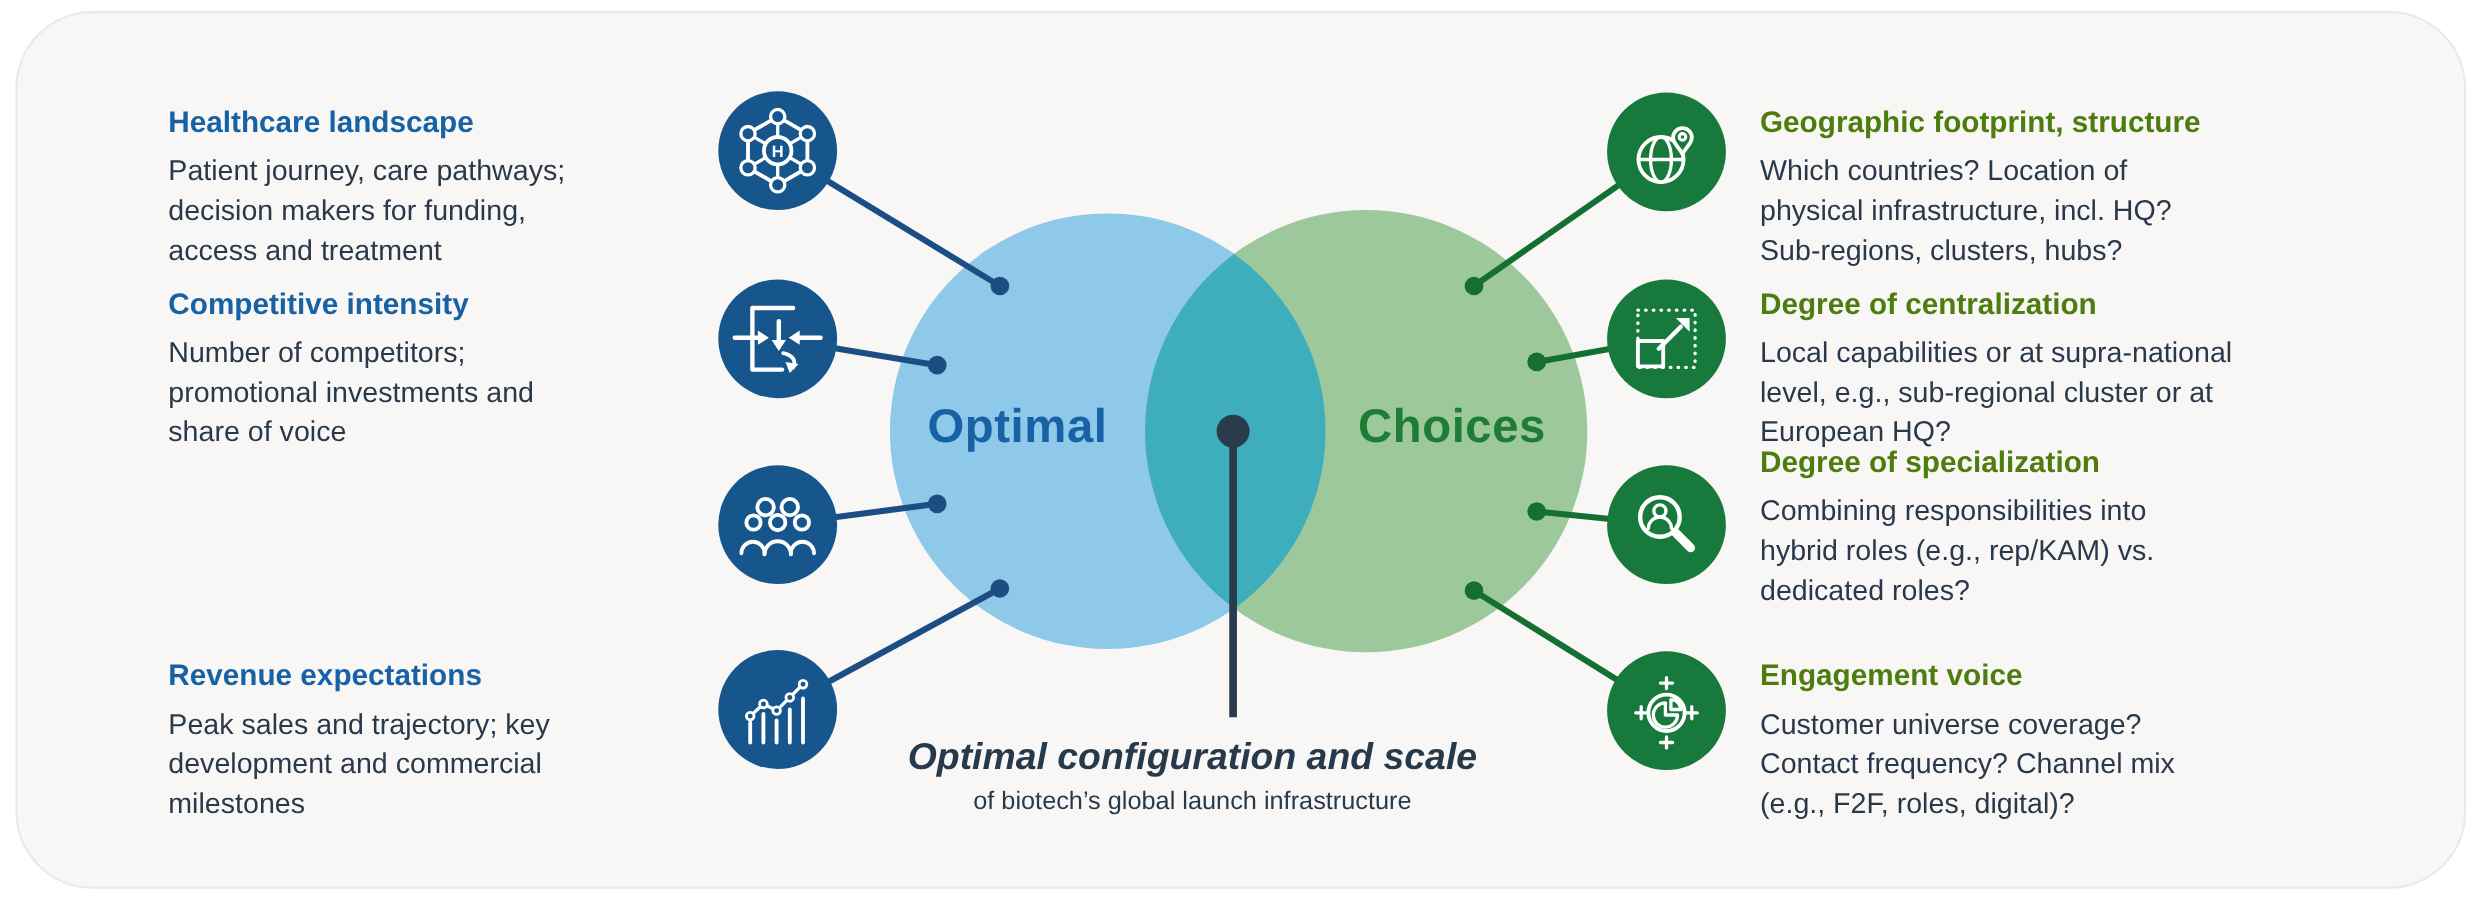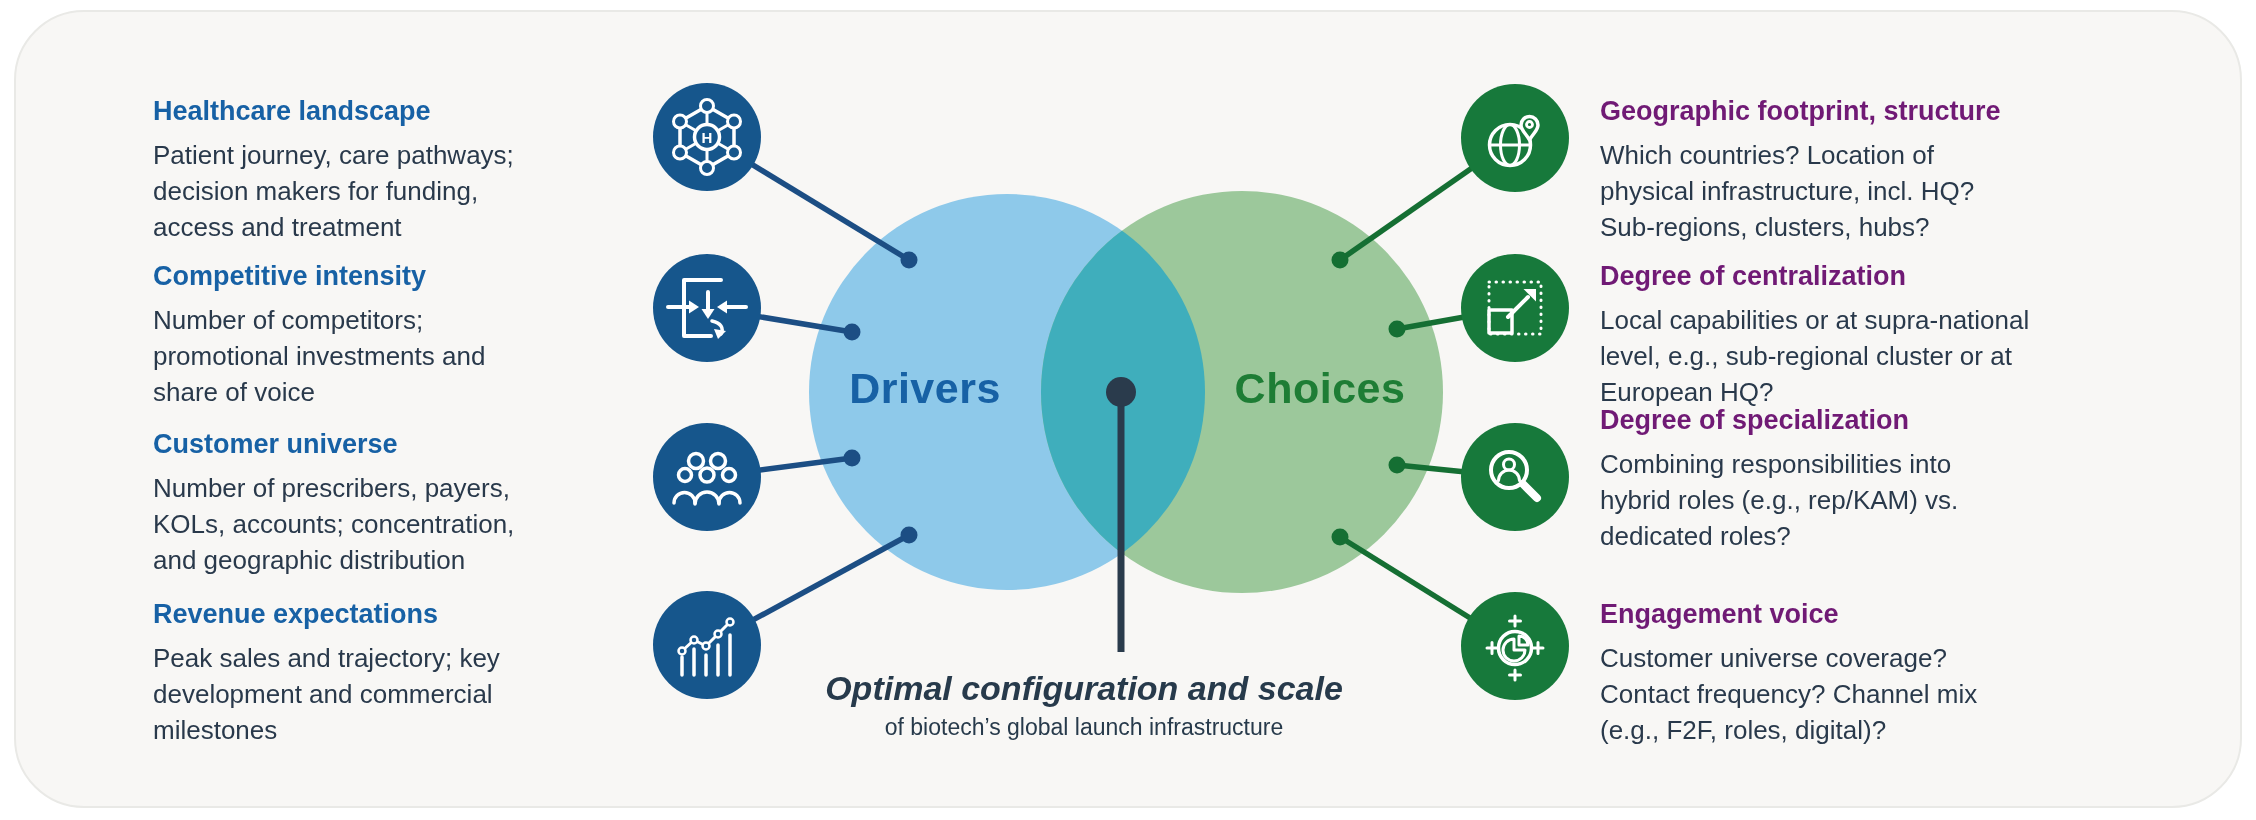--- a/index.html
+++ b/index.html
@@ -8,21 +8,21 @@
   .stage{position:absolute;inset:0;}
   .card{position:absolute;left:14px;top:10px;width:2224px;height:794px;
         background:#F8F7F5;border:2px solid #E9E9E6;border-radius:70px;}
   svg.art{position:absolute;left:0;top:0;}
   .item{position:absolute;}
   .item .title{font-size:27px;font-weight:bold;line-height:33px;margin-bottom:9px;}
   .item .body{font-size:26px;line-height:36px;color:#29394B;white-space:pre-line;}
   .item.left{width:492px;left:153px;}
   .item.right{width:540px;left:1600px;text-align:left;}
   .blue-t{color:#1761A5;}
-  .green-t{color:#701a75;}
+  .green-t{color:#4d7c0f;}
   .venn-label{position:absolute;width:320px;top:364px;text-align:center;
               font-size:43px;font-weight:bold;letter-spacing:0.5px;}
   .venn-label.drivers{left:765px;color:#1761A5;}
   .venn-label.choices{left:1160px;color:#1E7D35;}
   .caption{position:absolute;left:724px;top:668px;width:720px;text-align:center;color:#273A4B;}
   .caption .t1{font-size:34px;font-weight:bold;font-style:italic;line-height:40px;}
   .caption .t2{font-size:23px;line-height:33px;margin-top:3px;}
 </style>
 </head>
 <body>
@@ -165,26 +165,20 @@
     <div class="body">Patient journey, care pathways;
 decision makers for funding,
 access and treatment</div>
   </div>
   <div class="item left" style="top:260px">
     <div class="title blue-t">Competitive intensity</div>
     <div class="body">Number of competitors;
 promotional investments and
 share of voice</div>
   </div>
-  <div class="item left" style="top:428px">
-    <div class="title blue-t">Customer universe</div>
-    <div class="body">Number of prescribers, payers,
-KOLs, accounts; concentration,
-and geographic distribution</div>
-  </div>
   <div class="item left" style="top:598px">
     <div class="title blue-t">Revenue expectations</div>
     <div class="body">Peak sales and trajectory; key
 development and commercial
 milestones</div>
   </div>
 
   <div class="item right" style="top:95px">
     <div class="title green-t">Geographic footprint, structure</div>
     <div class="body">Which countries? Location of
@@ -203,20 +197,20 @@
 hybrid roles (e.g., rep/KAM) vs.
 dedicated roles?</div>
   </div>
   <div class="item right" style="top:598px">
     <div class="title green-t">Engagement voice</div>
     <div class="body">Customer universe coverage?
 Contact frequency? Channel mix
 (e.g., F2F, roles, digital)?</div>
   </div>
 
-  <div class="venn-label drivers">Drivers</div>
+  <div class="venn-label drivers">Optimal</div>
   <div class="venn-label choices">Choices</div>
 
   <div class="caption">
     <div class="t1">Optimal configuration and scale</div>
     <div class="t2">of biotech’s global launch infrastructure</div>
   </div>
 </div>
 
 </body></html>

